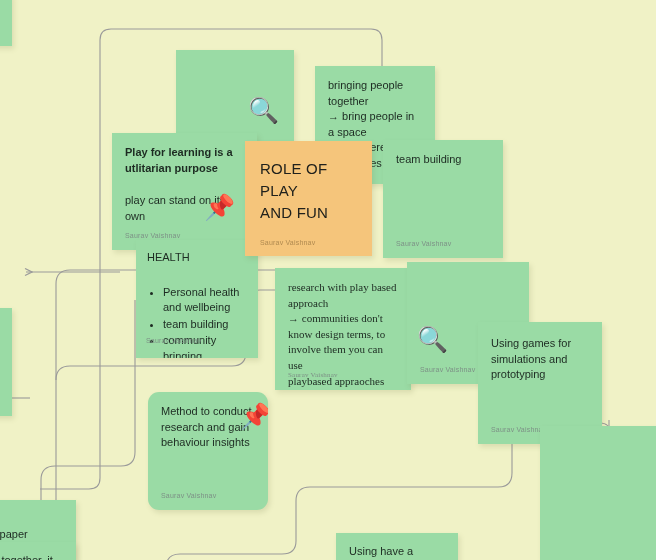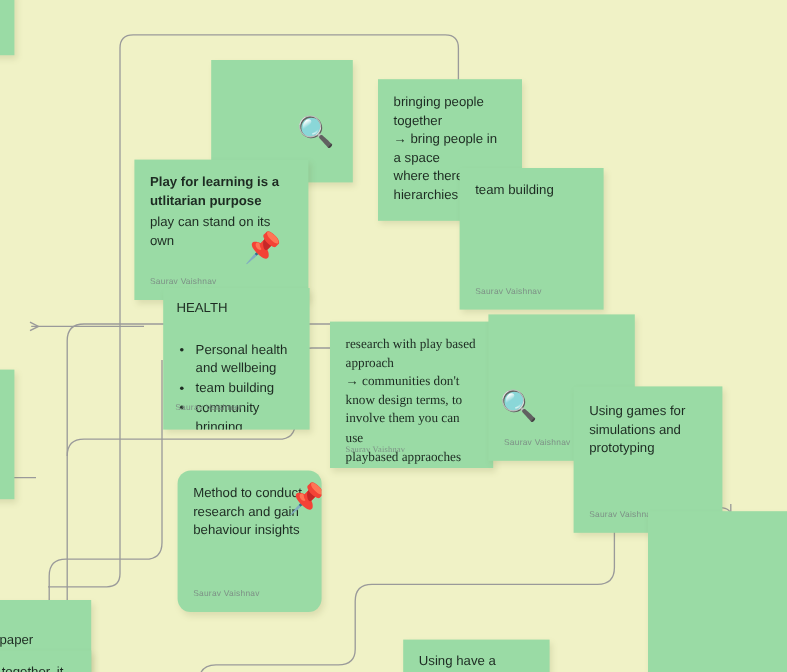--- a/index.html
+++ b/index.html
@@ -29,21 +29,21 @@
     color:#1d2b22;
     font-size:11px;
     line-height:1.42;
     overflow:hidden;
   }
   .note.accent{background:#f5c57b;}
   .note .body{white-space:pre-line;}
   .note .ttl{
     font-weight:bold;
     display:block;
-    margin-bottom:2px;
+    margin-bottom:17px;
   }
   .note .big{
     font-size:15px;
     line-height:1.45;
     letter-spacing:.2px;
     color:#20211c;
   }
   .note .author{
     position:absolute;
     left:13px;bottom:9px;
@@ -147,20 +147,25 @@
   <div class="note" style="left:136px;top:240px;width:122px;height:118px;padding:10px 10px 10px 11px;">
     <span class="hdr body" style="display:block;margin-bottom:19px;">HEALTH</span>
     <ul>
       <li>Personal health and wellbeing</li>
       <li>team building</li>
       <li>community bringing</li>
     </ul>
     <span class="author" style="left:10px;bottom:12px;">Saurav Vaishnav</span>
   </div>
 
+  <div class="note accent" style="left:245px;top:141px;width:127px;height:115px;padding:17px 15px;">
+    <span class="body big">ROLE OF PLAY
+AND FUN</span>
+    <span class="author" style="left:15px;bottom:8px;">Saurav Vaishnav</span>
+  </div>
 
   <div class="note" style="left:275px;top:268px;width:136px;height:122px;font-family:Liberation Serif, serif;">
     <span class="body">research with play based
 approach
 → communities don't
 know design terms, to
 involve them you can use
 playbased appraoches</span>
     <span class="author">Saurav Vaishnav</span>
   </div>

